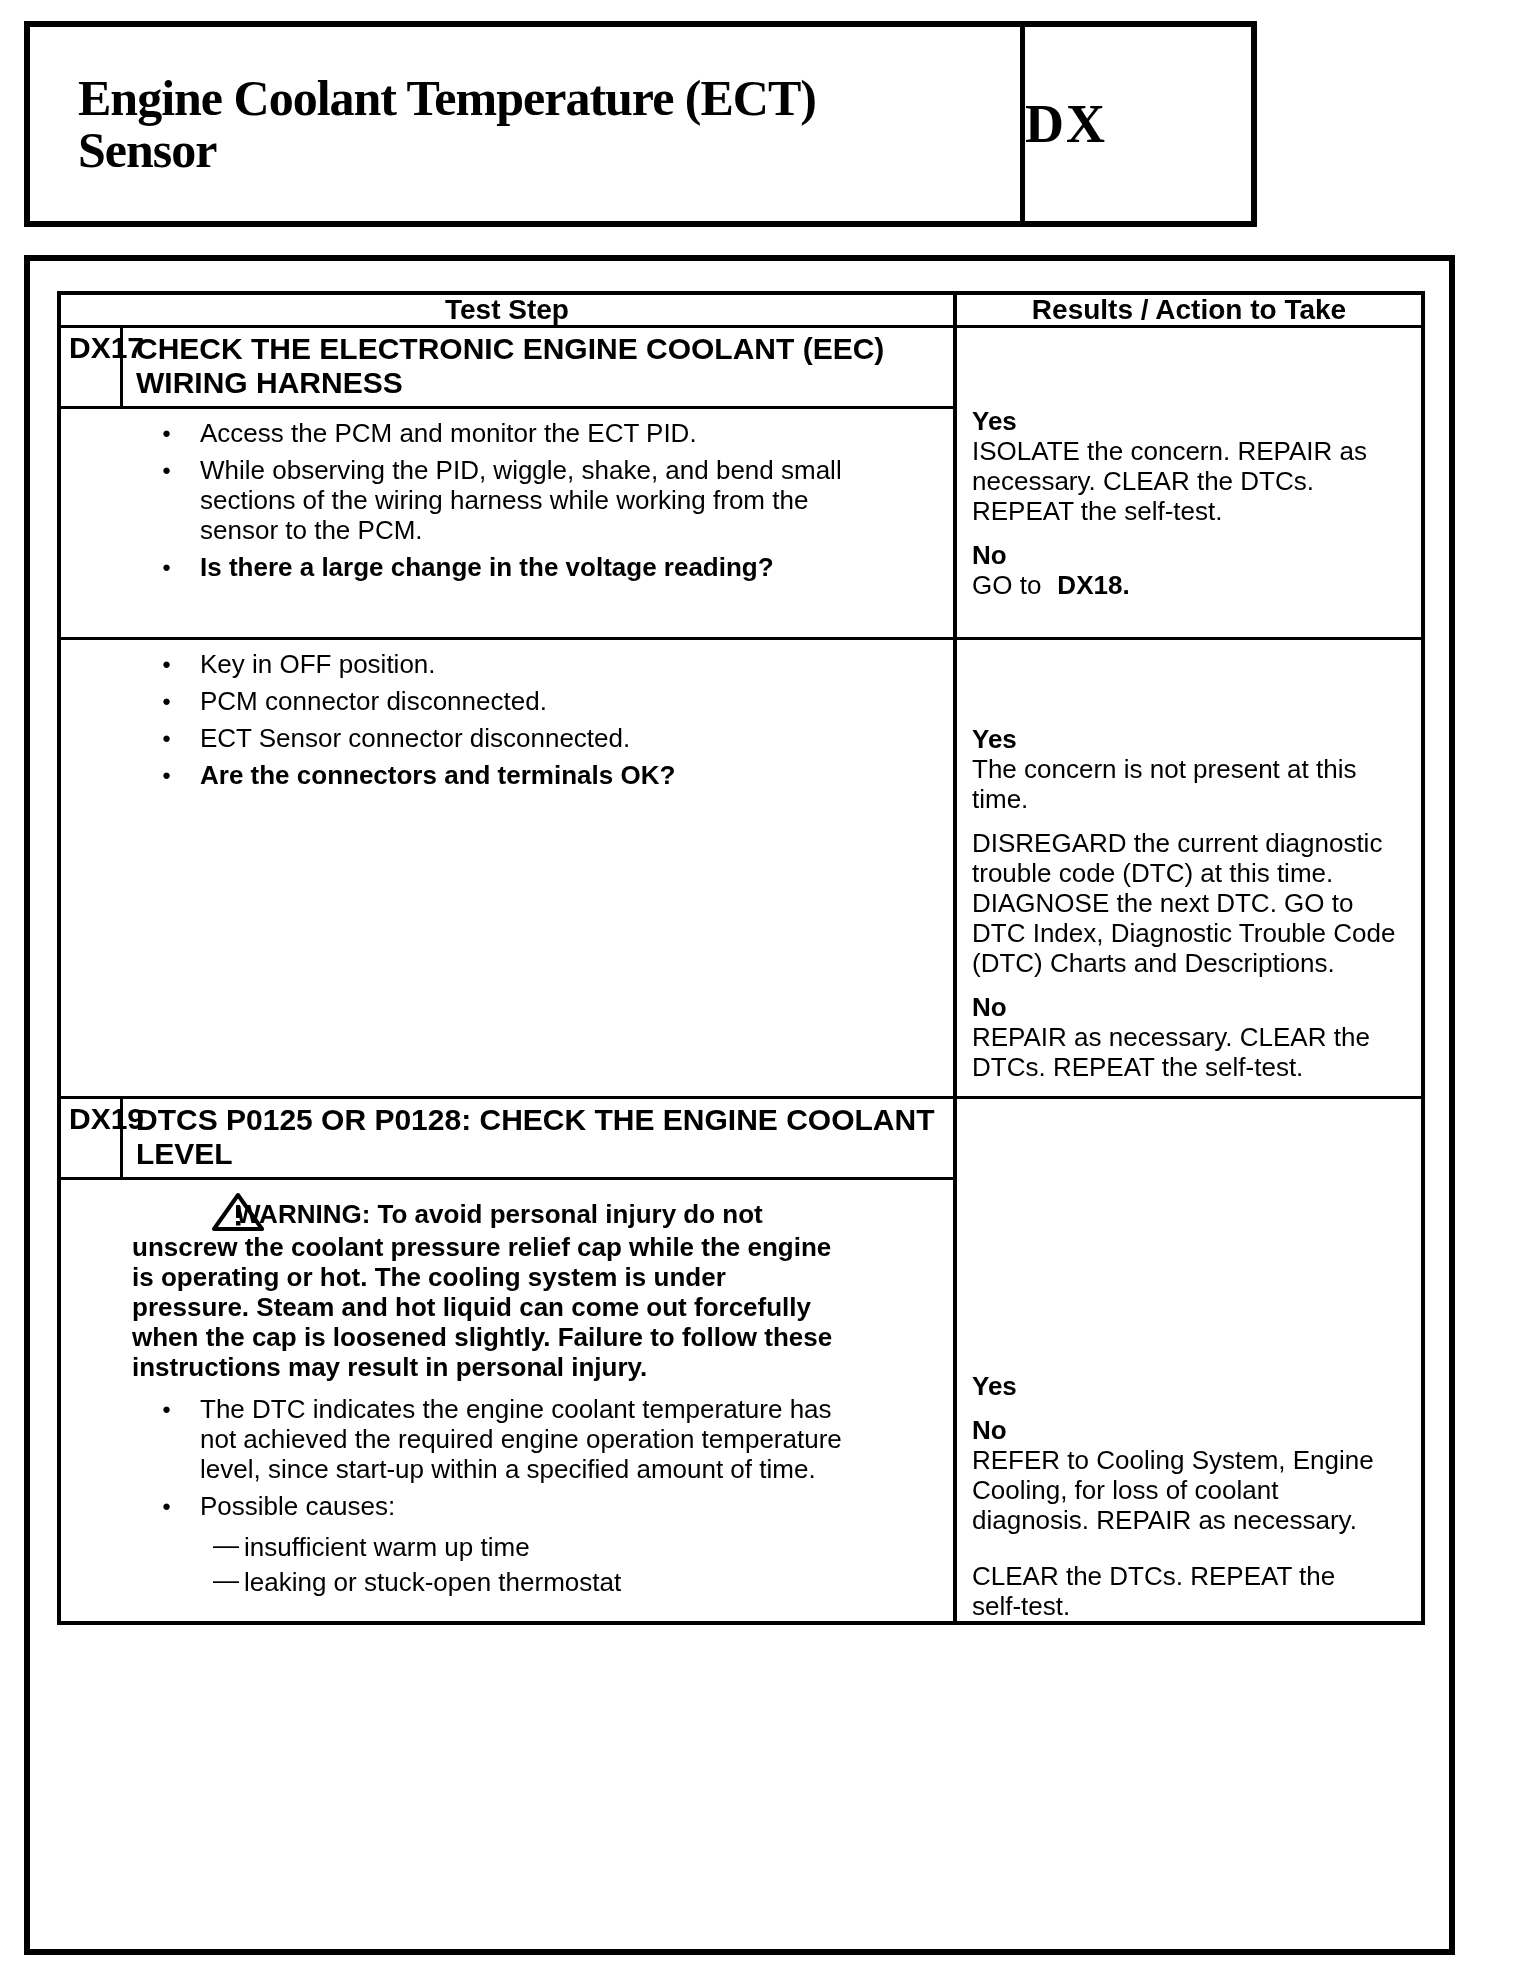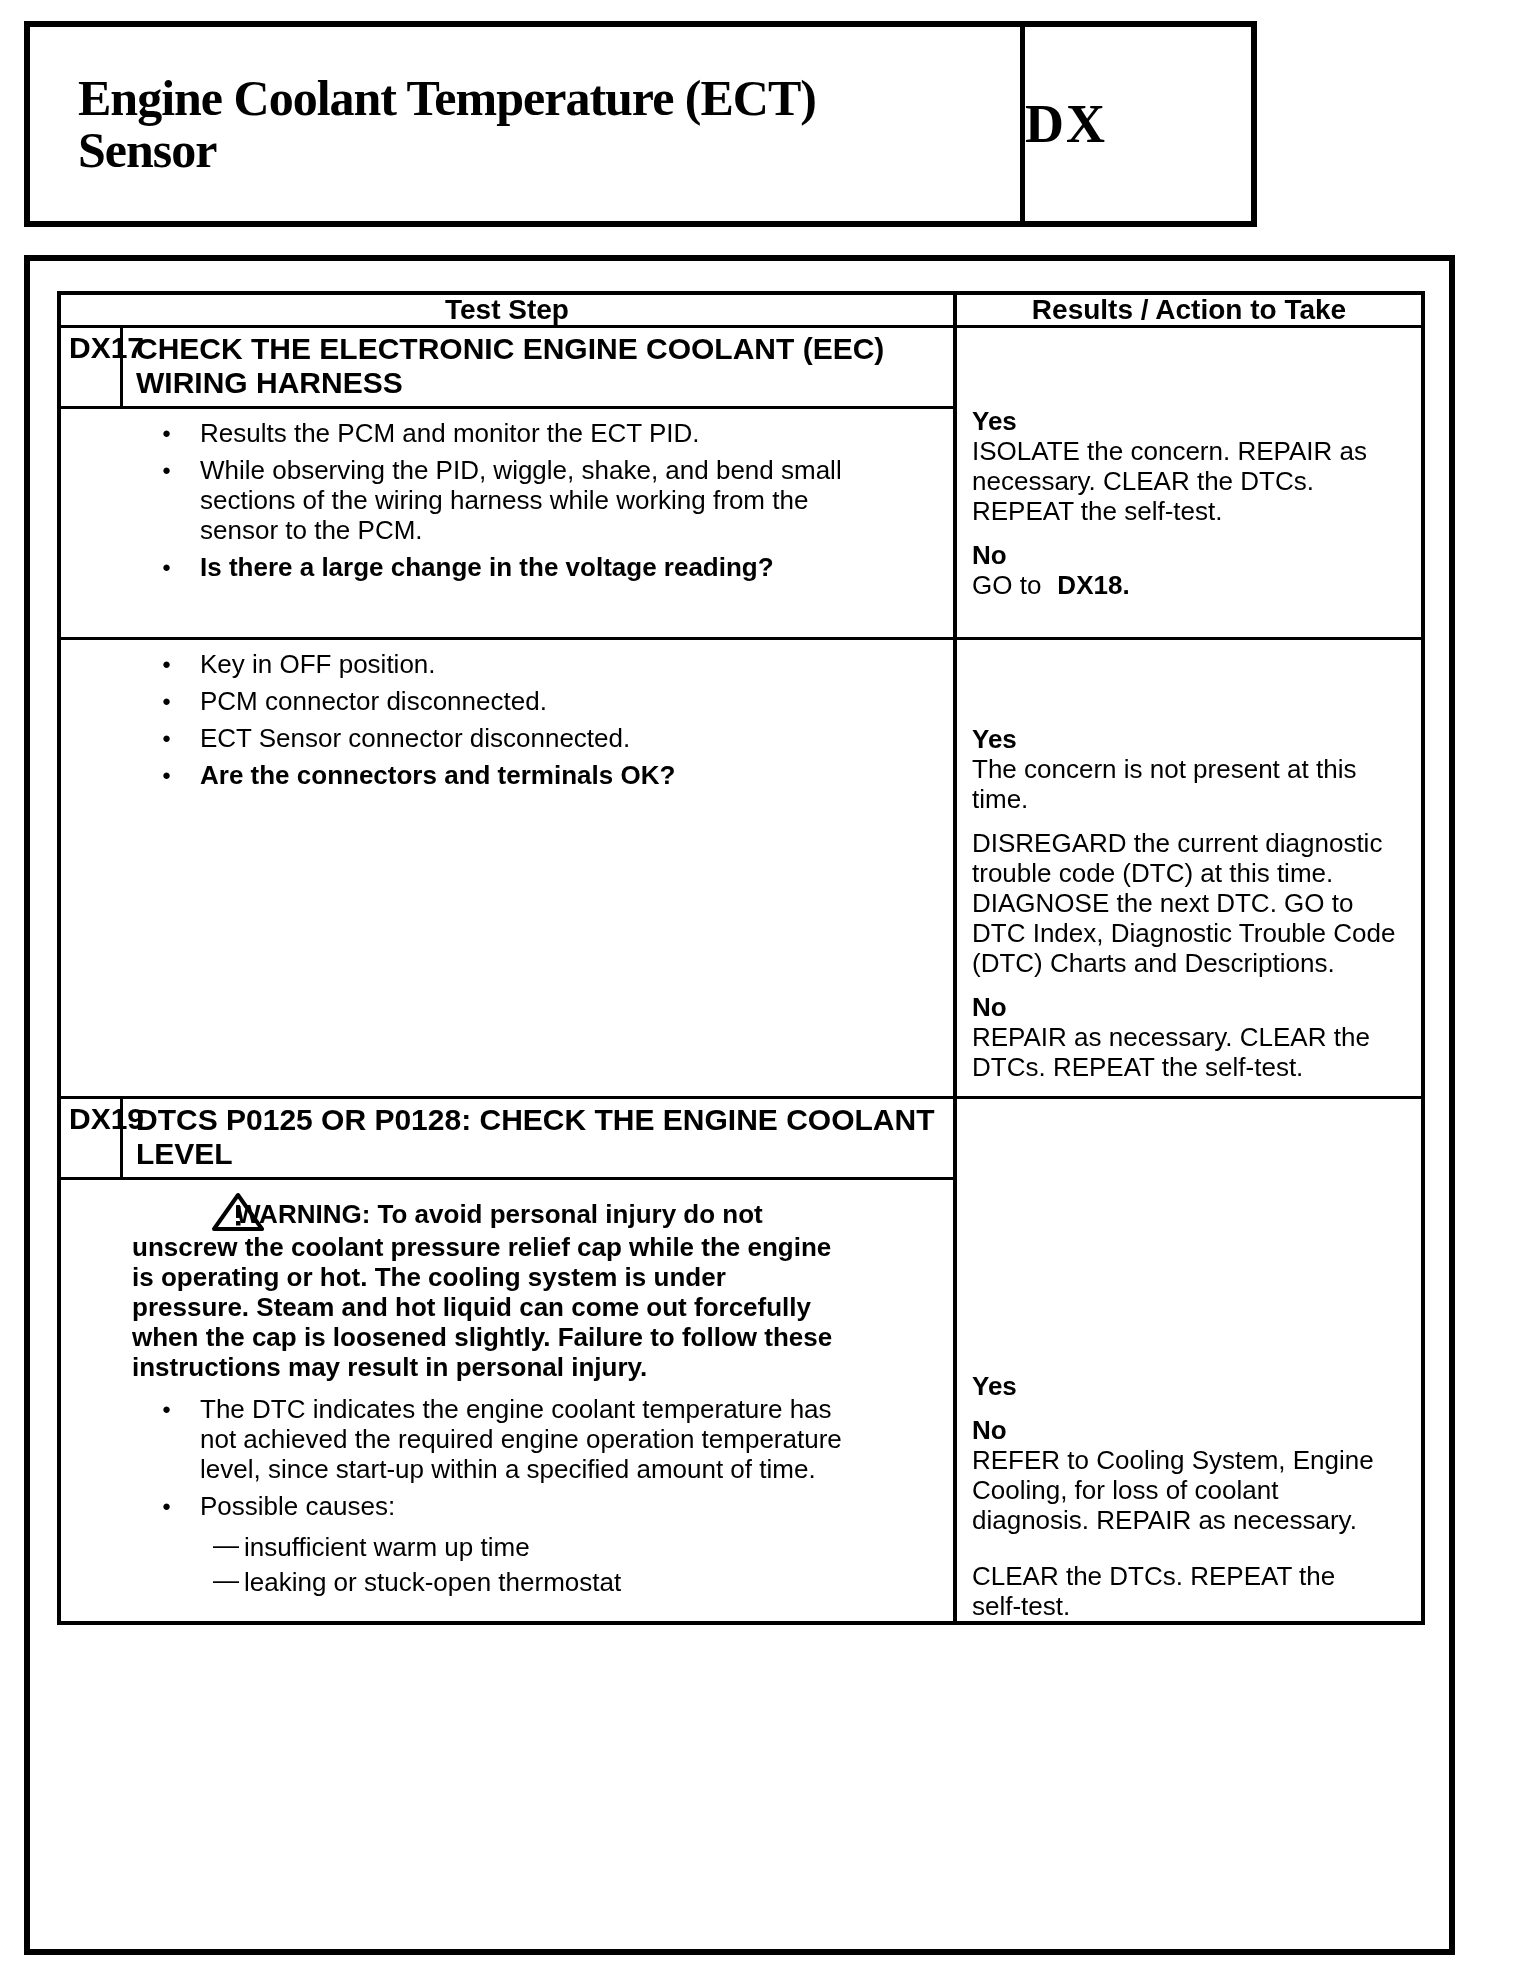--- a/index.html
+++ b/index.html
@@ -98,21 +98,21 @@
 
     <div class="row r17">
       <div class="row-left">
         <div class="title-bar">
           <div class="step-id">DX17</div>
           <div class="step-title pre">CHECK THE ELECTRONIC ENGINE COOLANT (EEC)
 WIRING HARNESS</div>
         </div>
         <div class="row-body">
           <ul class="bullets">
-            <li class="pre">Results the PCM and monitor the ECT PID.</li>
+            <li class="pre">Access the PCM and monitor the ECT PID.</li>
             <li class="pre">While observing the PID, wiggle, shake, and bend small
 sections of the wiring harness while working from the
 sensor to the PCM.</li>
             <li class="q pre">Is there a large change in the voltage reading?</li>
           </ul>
         </div>
       </div>
       <div class="row-right">
         <div class="res-group">
           <div class="res-label">Yes</div>

